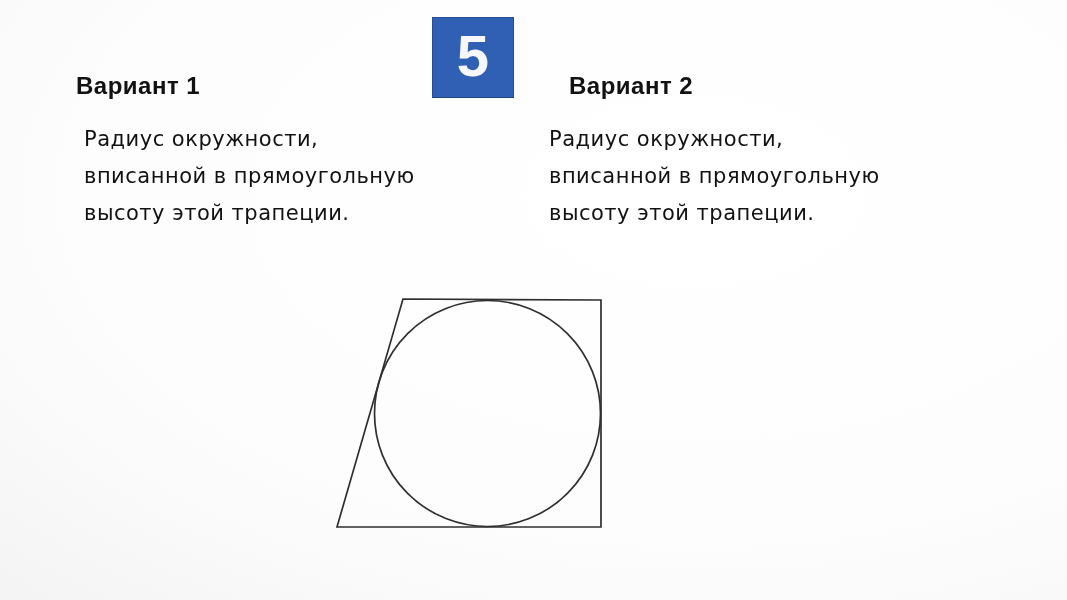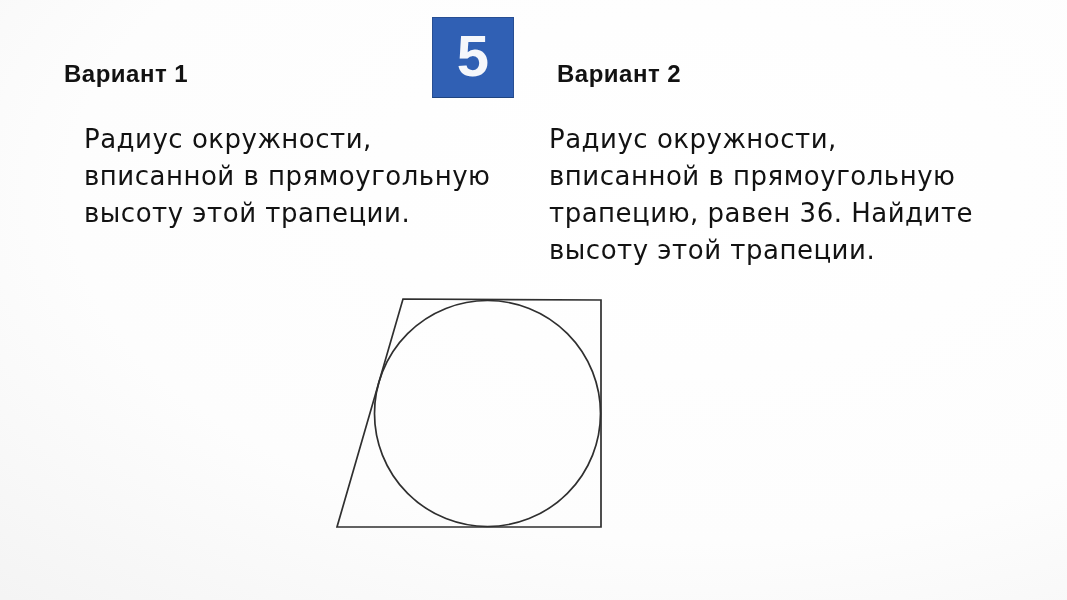--- a/index.html
+++ b/index.html
@@ -32,37 +32,37 @@
     color: #f5f7fb;
     font-size: 58px;
     font-weight: bold;
     line-height: 1;
     font-family: "Liberation Sans", sans-serif;
     transform: translateY(-2px);
   }
 
   .variant-title {
     position: absolute;
-    margin: 0;
+    margin: 12px;
     font-family: "Liberation Sans", sans-serif;
     font-size: 24px;
     font-weight: bold;
     color: #141414;
     letter-spacing: 0.5px;
     line-height: 28px;
   }
   .variant-title.v1 { left: 64px;  top: 60px; }
   .variant-title.v2 { left: 557px; top: 60px; }
 
   .problem {
     position: absolute;
     top: 121px;
     width: 440px;
     color: #121212;
-    font-size: 26px;
+    font-size: 21px;
     line-height: 37px;
     letter-spacing: 0.5px;
   }
   .problem.v1 { left: 84px; }
   .problem.v2 { left: 549px; }
   .problem .line { white-space: nowrap; }
 
   .figure {
     position: absolute;
     left: 320px;
@@ -84,21 +84,20 @@
 
   <div class="problem v1" style="color: rgb(18, 18, 18);">
     <div class="line">Радиус окружности,</div>
     <div class="line">вписанной в прямоугольную</div>
     <div class="line">высоту этой трапеции.</div>
   </div>
 
   <div class="problem v2" style="color: rgb(18, 18, 18);">
     <div class="line">Радиус окружности,</div>
     <div class="line">вписанной в прямоугольную</div>
-    <div class="line">трапецию, равен 36. Найдите</div>
     <div class="line">высоту этой трапеции.</div>
   </div>
 
   <svg class="figure" width="300" height="265" viewBox="0 0 300 265">
     <polygon points="83,14 281,15 281,242 17,242" fill="none" stroke-width="1.7" stroke-linejoin="miter" stroke="#2f2f2f"></polygon>
     <circle cx="167.5" cy="128.5" r="113" fill="none" stroke-width="1.7" stroke="#2f2f2f"></circle>
   </svg>
 
 </div>
 

